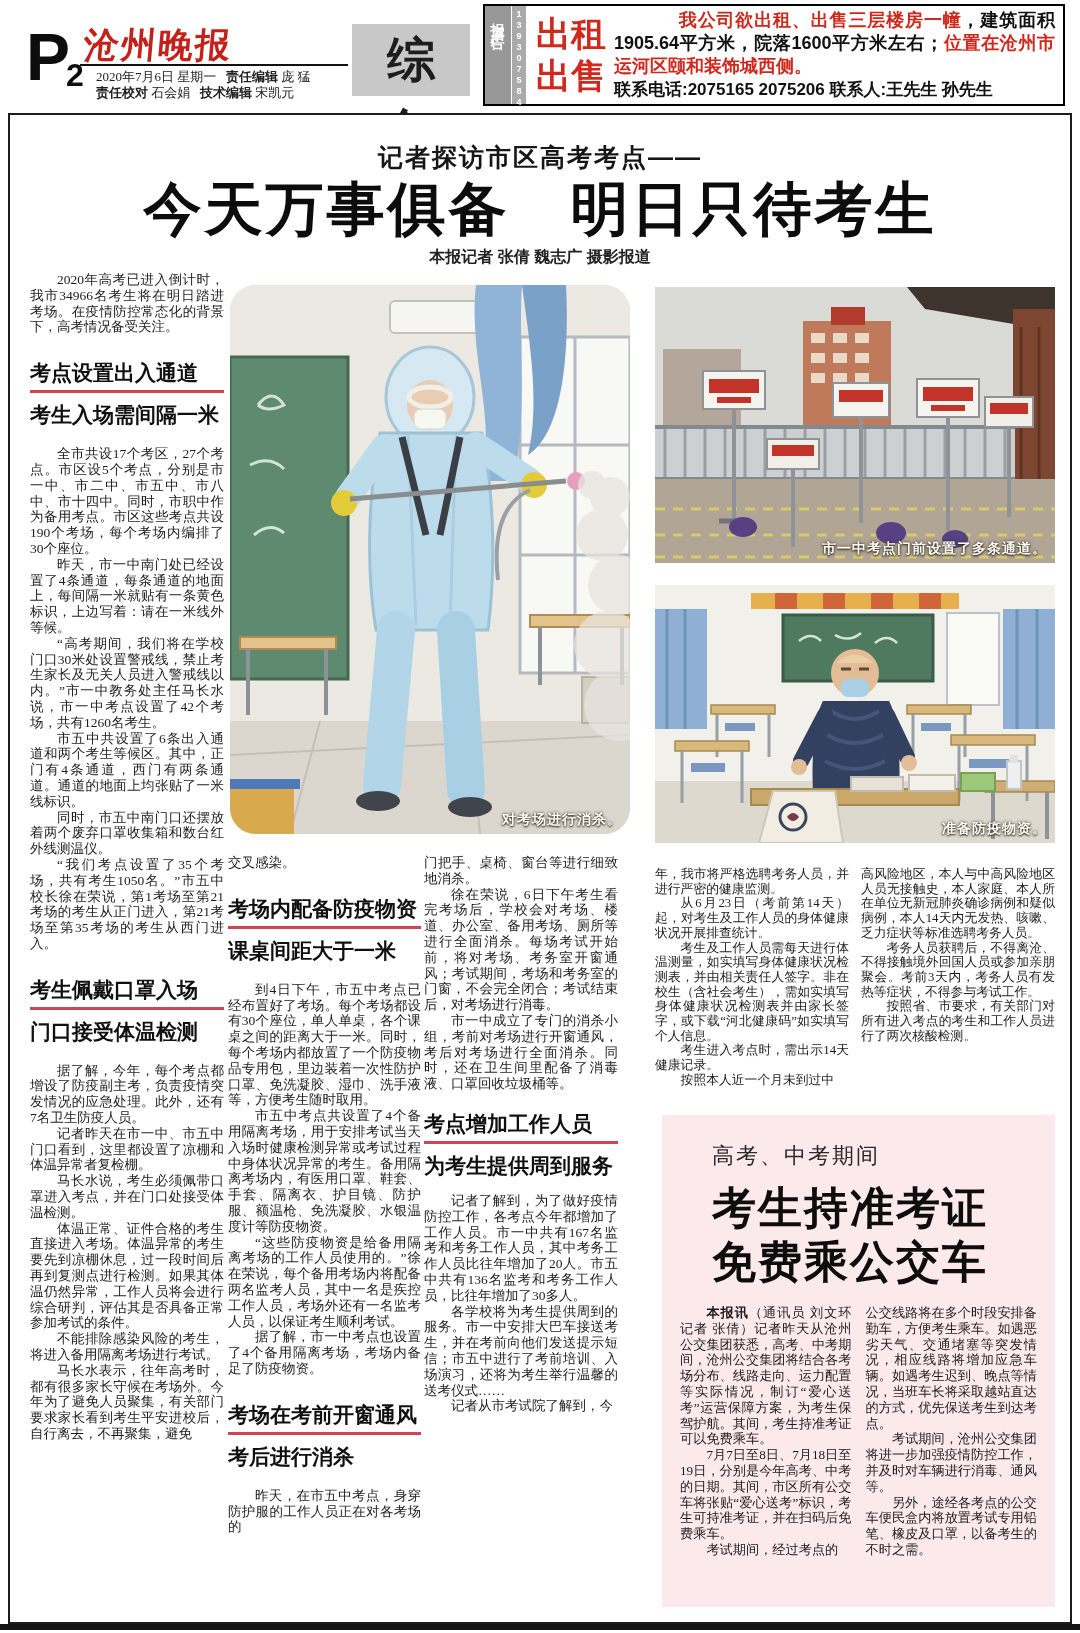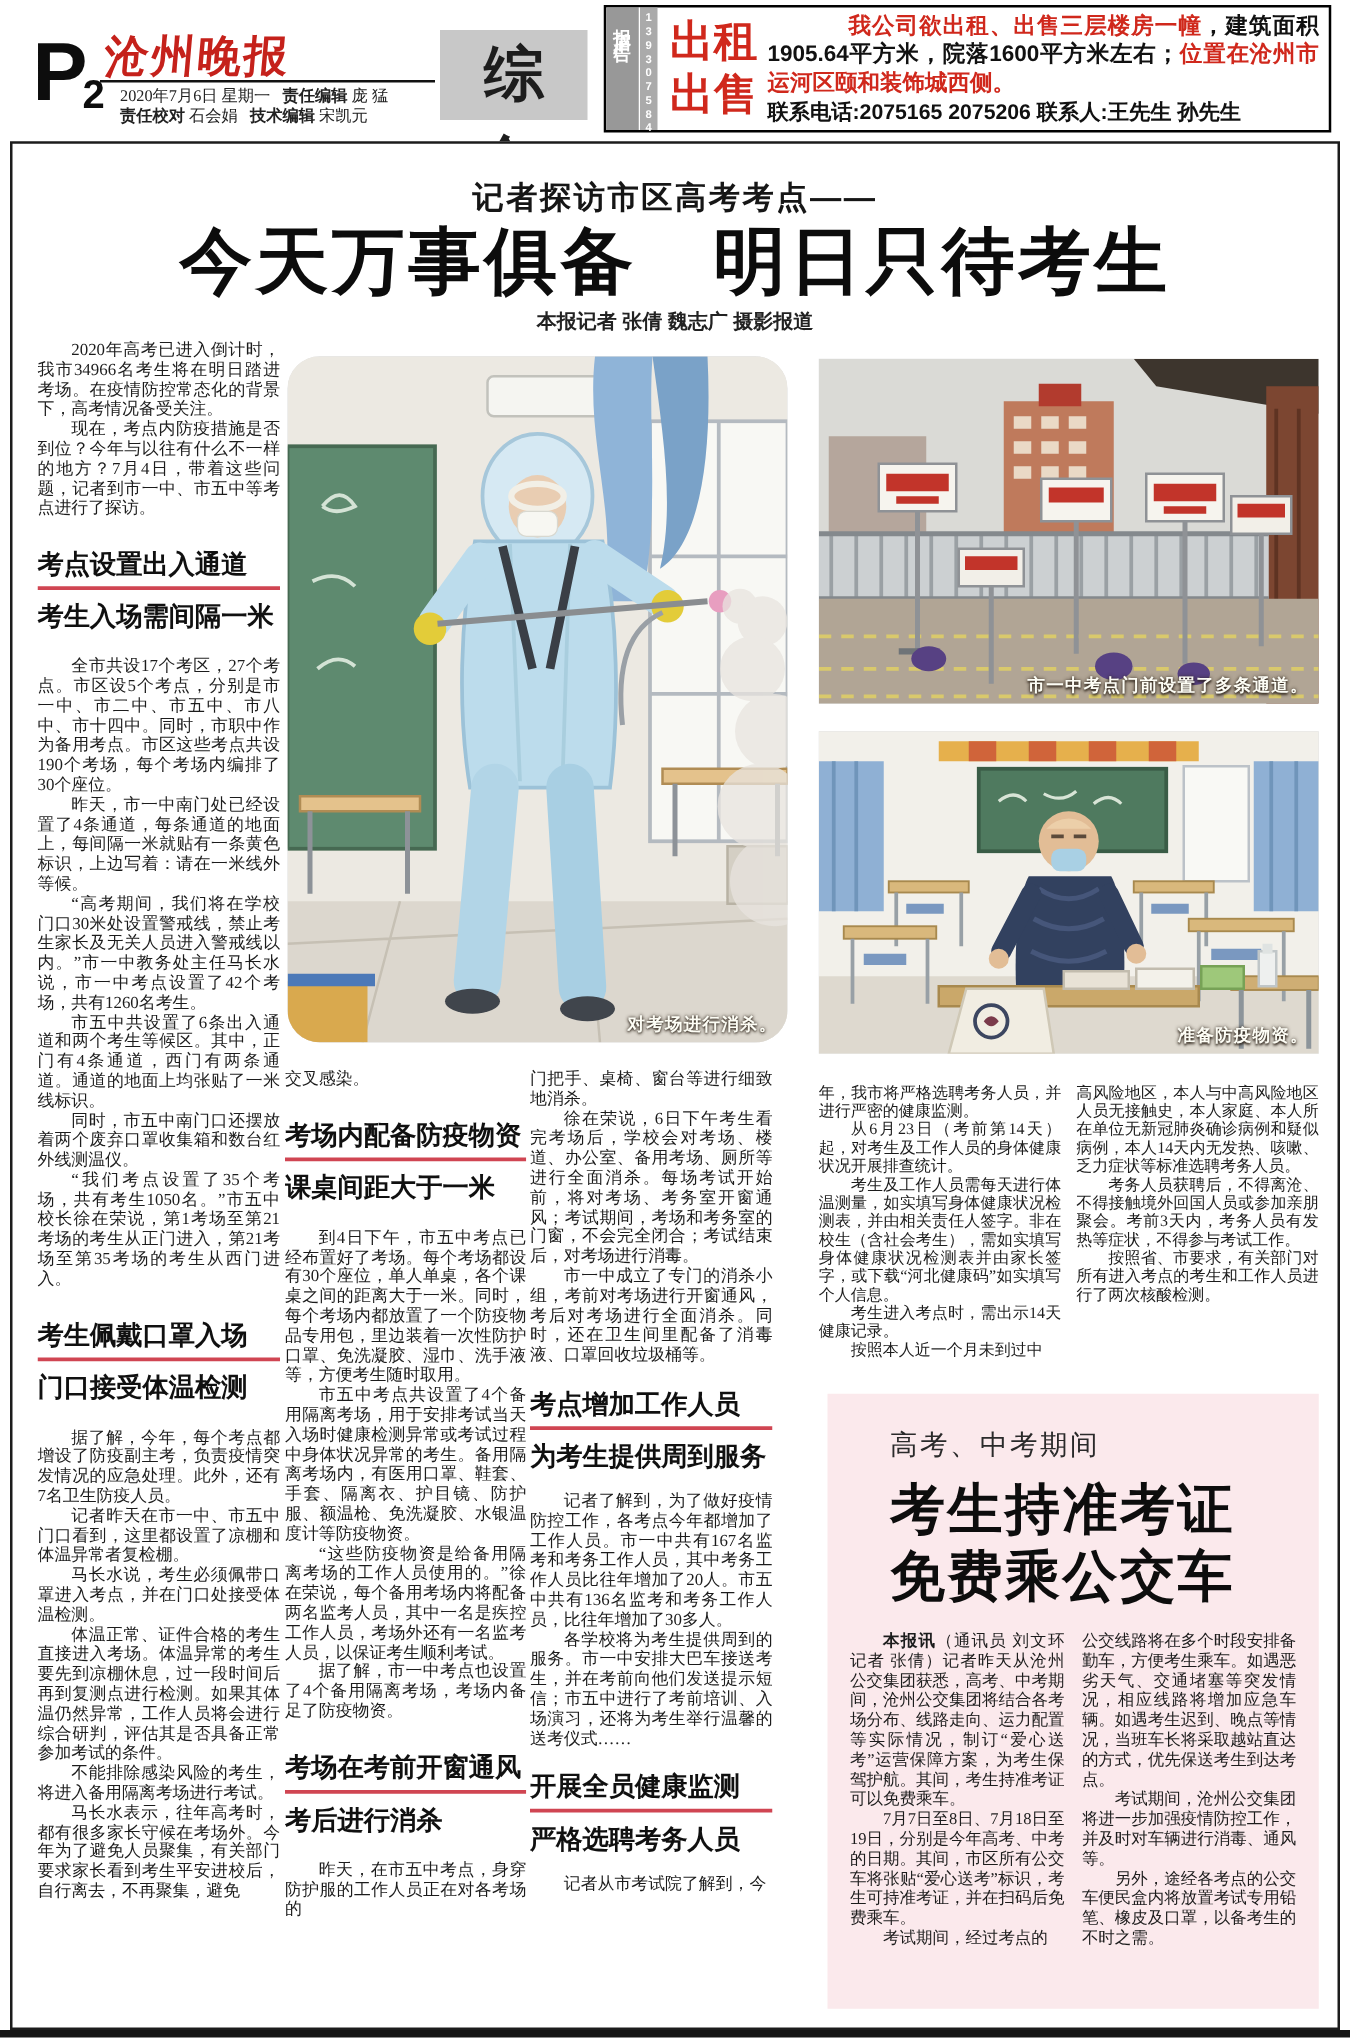--- a/index.html
+++ b/index.html
@@ -302,21 +302,20 @@
         <rect x="254" y="190" width="46" height="16" fill="#f3f1ea" stroke="#c2bcae" stroke-width="2"></rect>
         <rect x="306" y="188" width="34" height="18" fill="#9ec87a" stroke="#77a256" stroke-width="2"></rect>
         <path d="M352,176 h14 v28 h-14 Z" fill="#eef0ef" stroke="#c0c6c8" stroke-width="2"></path>
           <rect x="355" y="170" width="8" height="8" fill="#dfe3e2"></rect>
       </svg>
       <div class="pcap">准备防疫物资。</div>
     </div>
 
     <div class="col" id="c1">
       <p>2020年高考已进入倒计时，我市34966名考生将在明日踏进考场。在疫情防控常态化的背景下，高考情况备受关注。</p>
-      <p>现在，考点内防疫措施是否到位？今年与以往有什么不一样的地方？7月4日，带着这些问题，记者到市一中、市五中等考点进行了探访。</p>
       <h3 class="subhead">
         <span class="sh1">考点设置出入通道</span>
         <span class="sh2">考生入场需间隔一米</span>
       </h3>
       <p>全市共设17个考区，27个考点。市区设5个考点，分别是市一中、市二中、市五中、市八中、市十四中。同时，市职中作为备用考点。市区这些考点共设190个考场，每个考场内编排了30个座位。</p>
       <p>昨天，市一中南门处已经设置了4条通道，每条通道的地面上，每间隔一米就贴有一条黄色标识，上边写着：请在一米线外等候。</p>
       <p>“高考期间，我们将在学校门口30米处设置警戒线，禁止考生家长及无关人员进入警戒线以内。”市一中教务处主任马长水说，市一中考点设置了42个考场，共有1260名考生。</p>
       <p>市五中共设置了6条出入通道和两个考生等候区。其中，正门有4条通道，西门有两条通道。通道的地面上均张贴了一米线标识。</p>
       <p>同时，市五中南门口还摆放着两个废弃口罩收集箱和数台红外线测温仪。</p>
       <p>“我们考点设置了35个考场，共有考生1050名。”市五中校长徐在荣说，第1考场至第21考场的考生从正门进入，第21考场至第35考场的考生从西门进入。</p>
@@ -352,24 +351,20 @@
     <div class="col" id="c3">
       <p class="cont">门把手、桌椅、窗台等进行细致地消杀。</p>
       <p>徐在荣说，6日下午考生看完考场后，学校会对考场、楼道、办公室、备用考场、厕所等进行全面消杀。每场考试开始前，将对考场、考务室开窗通风；考试期间，考场和考务室的门窗，不会完全闭合；考试结束后，对考场进行消毒。</p>
       <p>市一中成立了专门的消杀小组，考前对考场进行开窗通风，考后对考场进行全面消杀。同时，还在卫生间里配备了消毒液、口罩回收垃圾桶等。</p>
       <h3 class="subhead">
         <span class="sh1">考点增加工作人员</span>
         <span class="sh2">为考生提供周到服务</span>
       </h3>
       <p>记者了解到，为了做好疫情防控工作，各考点今年都增加了工作人员。市一中共有167名监考和考务工作人员，其中考务工作人员比往年增加了20人。市五中共有136名监考和考务工作人员，比往年增加了30多人。</p>
       <p>各学校将为考生提供周到的服务。市一中安排大巴车接送考生，并在考前向他们发送提示短信；市五中进行了考前培训、入场演习，还将为考生举行温馨的送考仪式……</p>
-      <h3 class="subhead">
-        <span class="sh1">开展全员健康监测</span>
-        <span class="sh2">严格选聘考务人员</span>
-      </h3>
       <p>记者从市考试院了解到，今</p>
     </div>
 
     <div class="col" id="c4">
       <p class="cont">年，我市将严格选聘考务人员，并进行严密的健康监测。</p>
       <p>从6月23日（考前第14天）起，对考生及工作人员的身体健康状况开展排查统计。</p>
       <p>考生及工作人员需每天进行体温测量，如实填写身体健康状况检测表，并由相关责任人签字。非在校生（含社会考生），需如实填写身体健康状况检测表并由家长签字，或下载“河北健康码”如实填写个人信息。</p>
       <p>考生进入考点时，需出示14天健康记录。</p>
       <p>按照本人近一个月未到过中</p>
     </div>

